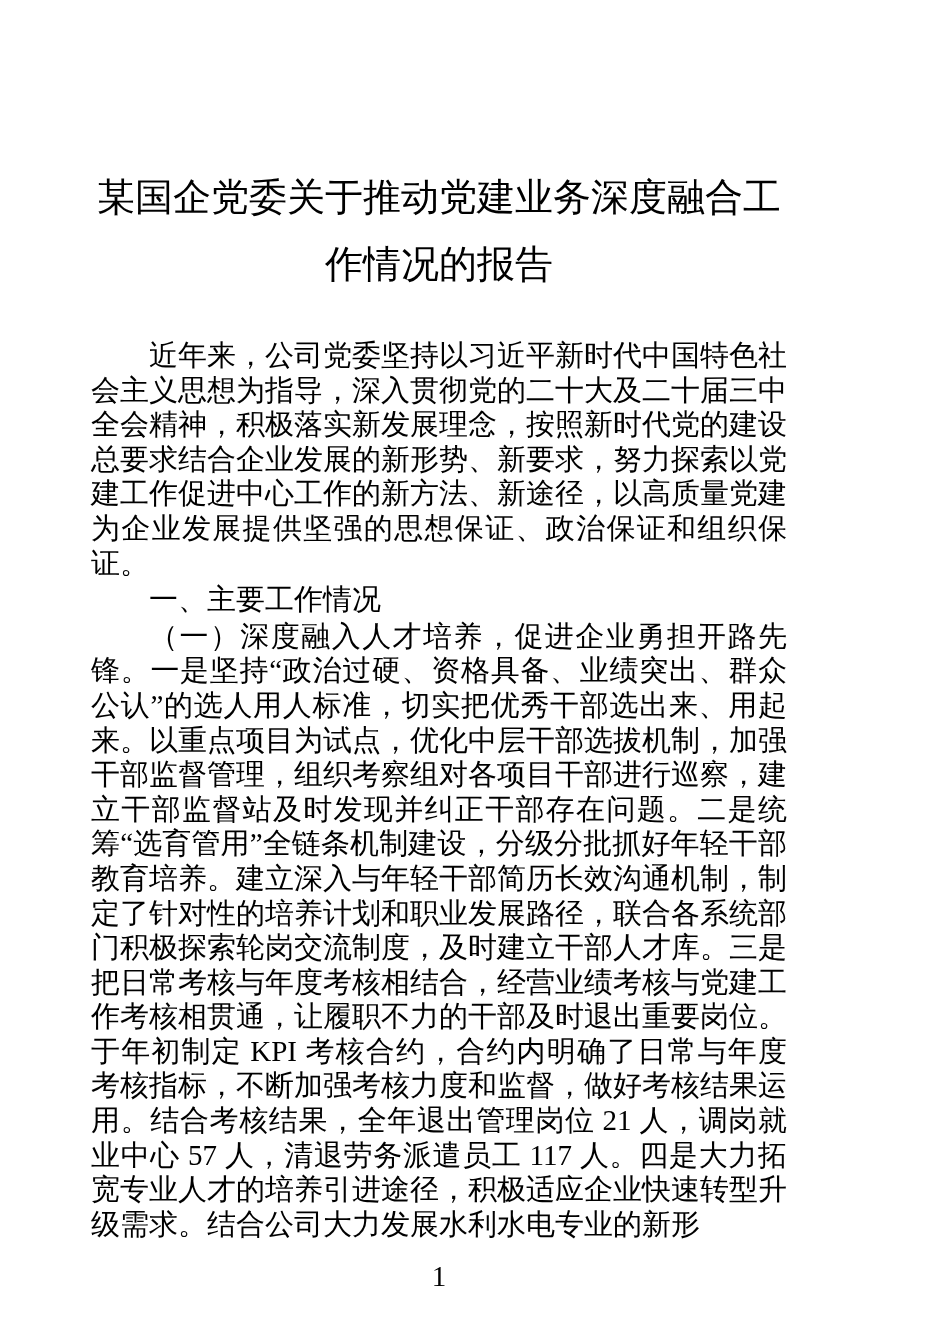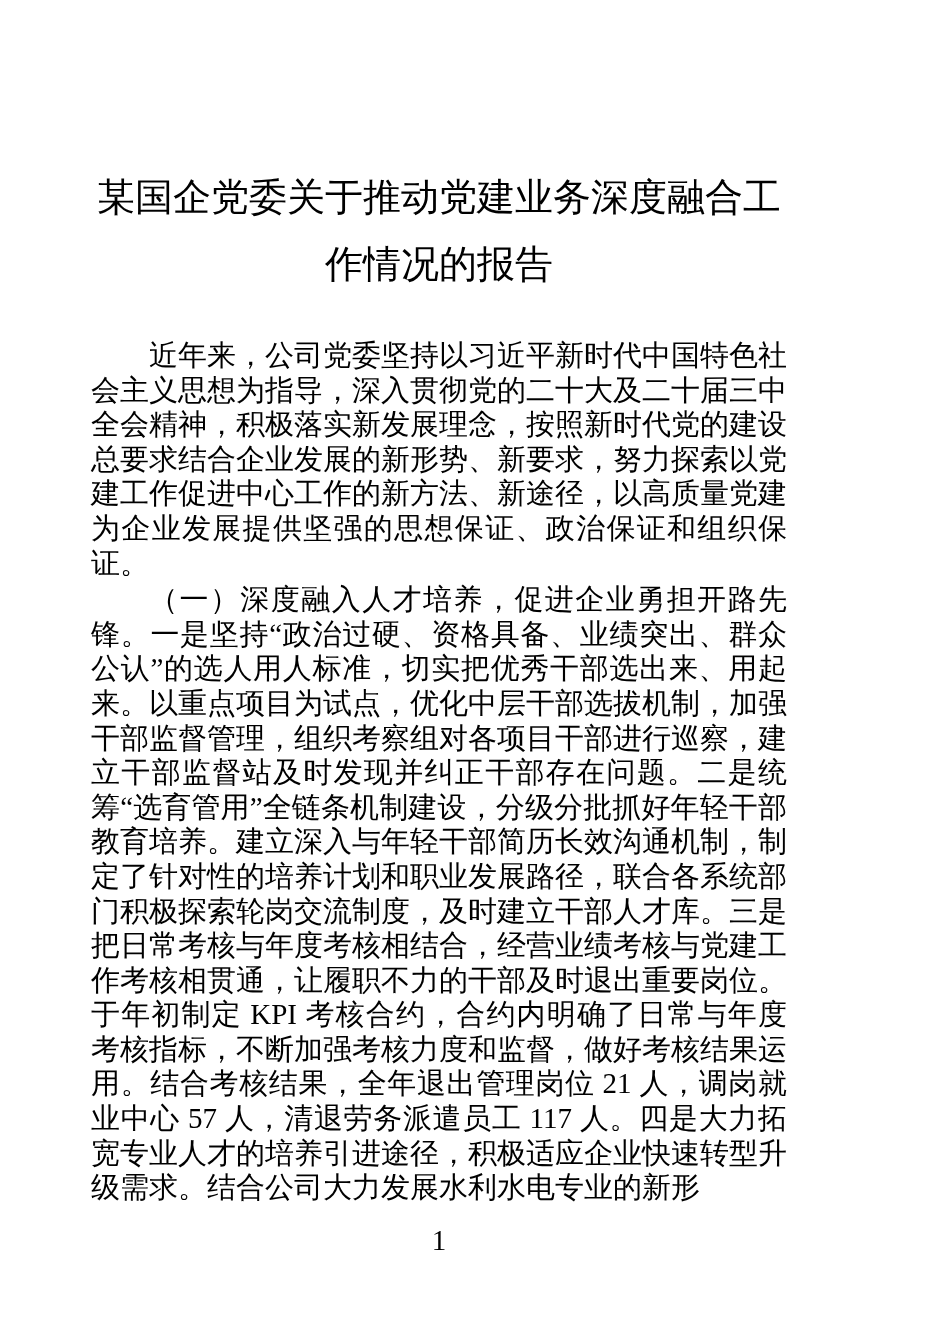--- a/index.html
+++ b/index.html
@@ -52,20 +52,21 @@
 </style>
 </head>
 <body>
 
 <div class="page">
 
   <h1 class="doc-title">某国企党委关于推动党建业务深度融合工作情况的报告</h1>
 
   <div class="doc-body">
     <p class="para">近年来，公司党委坚持以习近平新时代中国特色社会主义思想为指导，深入贯彻党的二十大及二十届三中全会精神，积极落实新发展理念，按照新时代党的建设总要求结合企业发展的新形势、新要求，努力探索以党建工作促进中心工作的新方法、新途径，以高质量党建为企业发展提供坚强的思想保证、政治保证和组织保证。</p>
+    <p class="para">一、主要工作情况</p>
     <p class="para">（一）深度融入人才培养，促进企业勇担开路先锋。一是坚持“政治过硬、资格具备、业绩突出、群众公认”的选人用人标准，切实把优秀干部选出来、用起来。以重点项目为试点，优化中层干部选拔机制，加强干部监督管理，组织考察组对各项目干部进行巡察，建立干部监督站及时发现并纠正干部存在问题。二是统筹“选育管用”全链条机制建设，分级分批抓好年轻干部教育培养。建立深入与年轻干部简历长效沟通机制，制定了针对性的培养计划和职业发展路径，联合各系统部门积极探索轮岗交流制度，及时建立干部人才库。三是把日常考核与年度考核相结合，经营业绩考核与党建工作考核相贯通，让履职不力的干部及时退出重要岗位。于年初制定 KPI 考核合约，合约内明确了日常与年度考核指标，不断加强考核力度和监督，做好考核结果运用。结合考核结果，全年退出管理岗位 21 人，调岗就业中心 57 人，清退劳务派遣员工 117 人。四是大力拓宽专业人才的培养引进途径，积极适应企业快速转型升级需求。结合公司大力发展水利水电专业的新形</p>
   </div>
 
   <div class="page-footer">
     <span class="page-number">1</span>
   </div>
 
 </div>
 
 </body></html>

